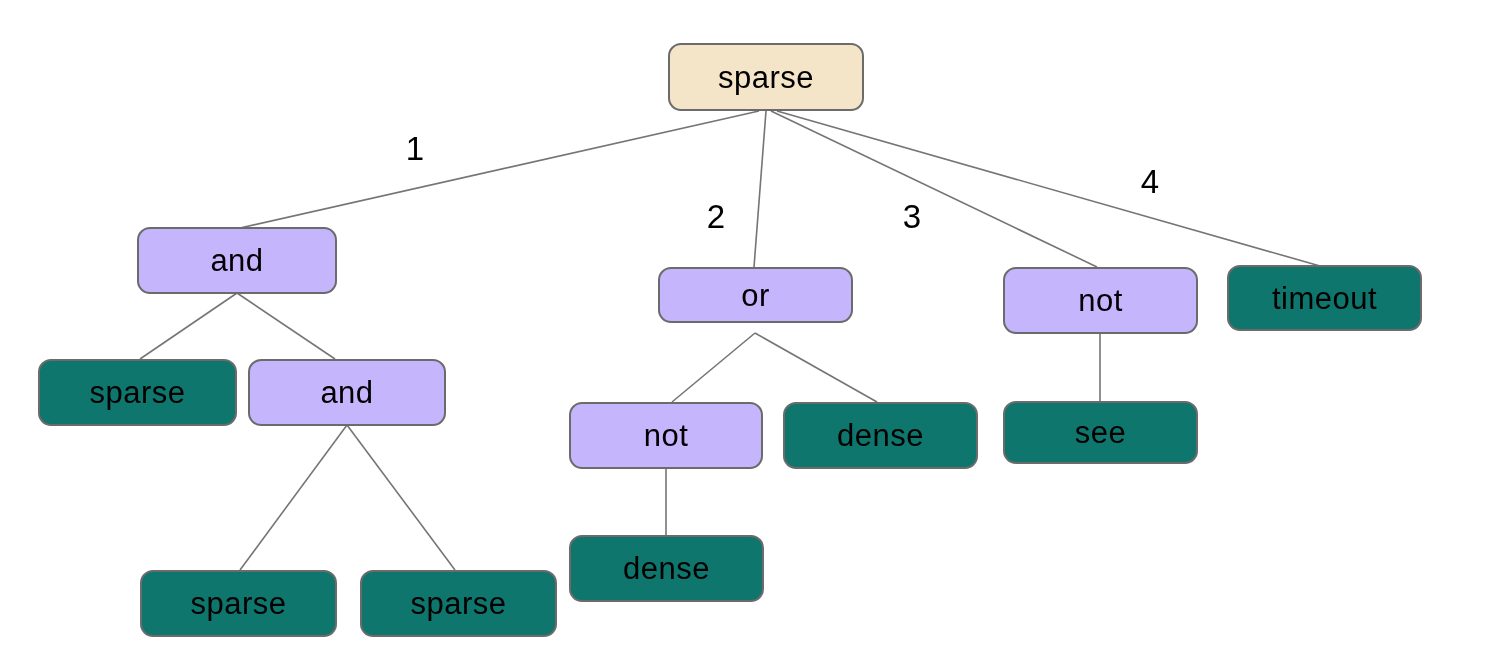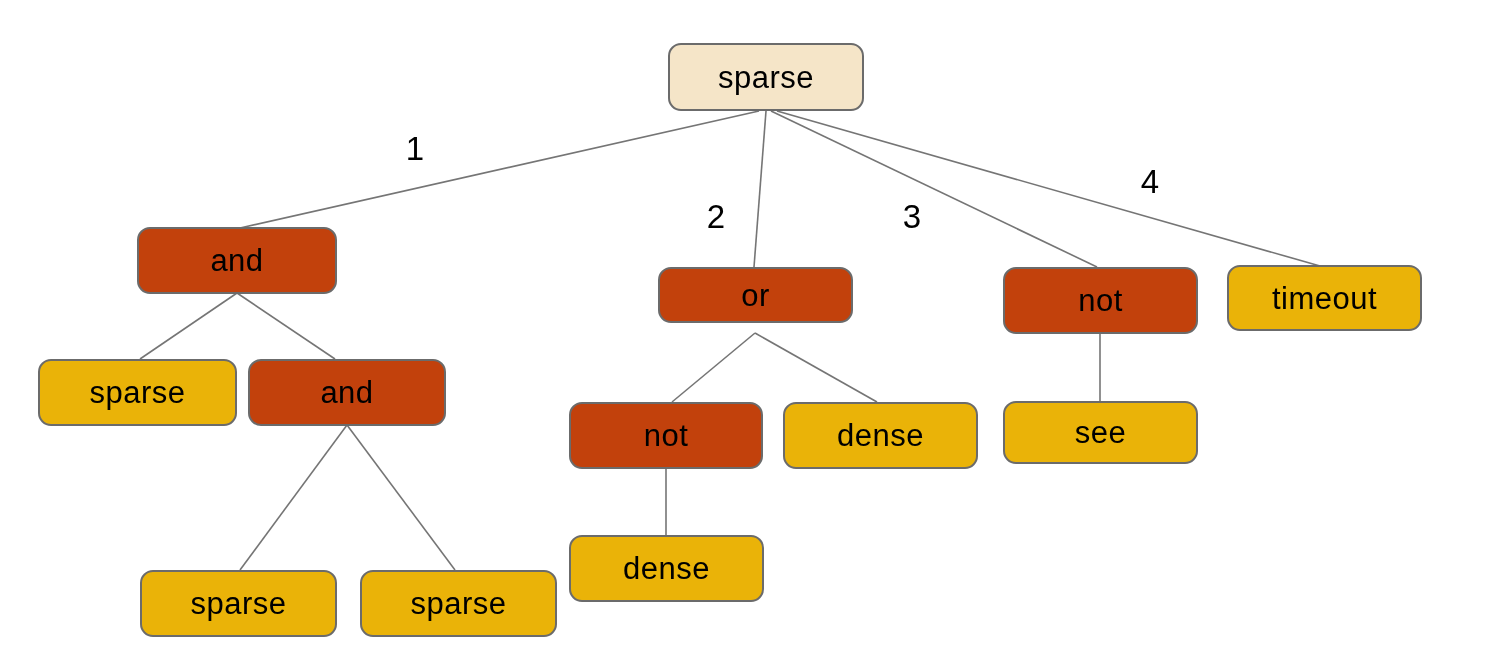--- a/index.html
+++ b/index.html
@@ -29,22 +29,22 @@
     justify-content: center;
     box-sizing: border-box;
     border: 2px solid #6b6b6b;
     border-radius: 13px;
     font-size: 31px;
     color: #000000;
     line-height: 1;
     letter-spacing: 0.5px;
   }
   .node.root     { background: #f5e5c8; }
-  .node.operator { background: #c2410c; }
-  .node.leaf     { background: #eab308; }
+  .node.operator { background: #c4b5fd; }
+  .node.leaf     { background: #0f766e; }
 
   
   .pos-scene    { left: 668px;  top: 43px;  width: 196px; height: 68px; }
   .pos-and1     { left: 137px;  top: 227px; width: 200px; height: 67px; }
   .pos-or1      { left: 658px;  top: 267px; width: 195px; height: 56px; }
   .pos-not3     { left: 1003px; top: 267px; width: 195px; height: 67px; }
   .pos-timeout  { left: 1227px; top: 265px; width: 195px; height: 66px; }
   .pos-sparse1  { left: 38px;   top: 359px; width: 199px; height: 67px; }
   .pos-and2     { left: 248px;  top: 359px; width: 198px; height: 67px; }
   .pos-not2     { left: 569px;  top: 402px; width: 194px; height: 67px; }

